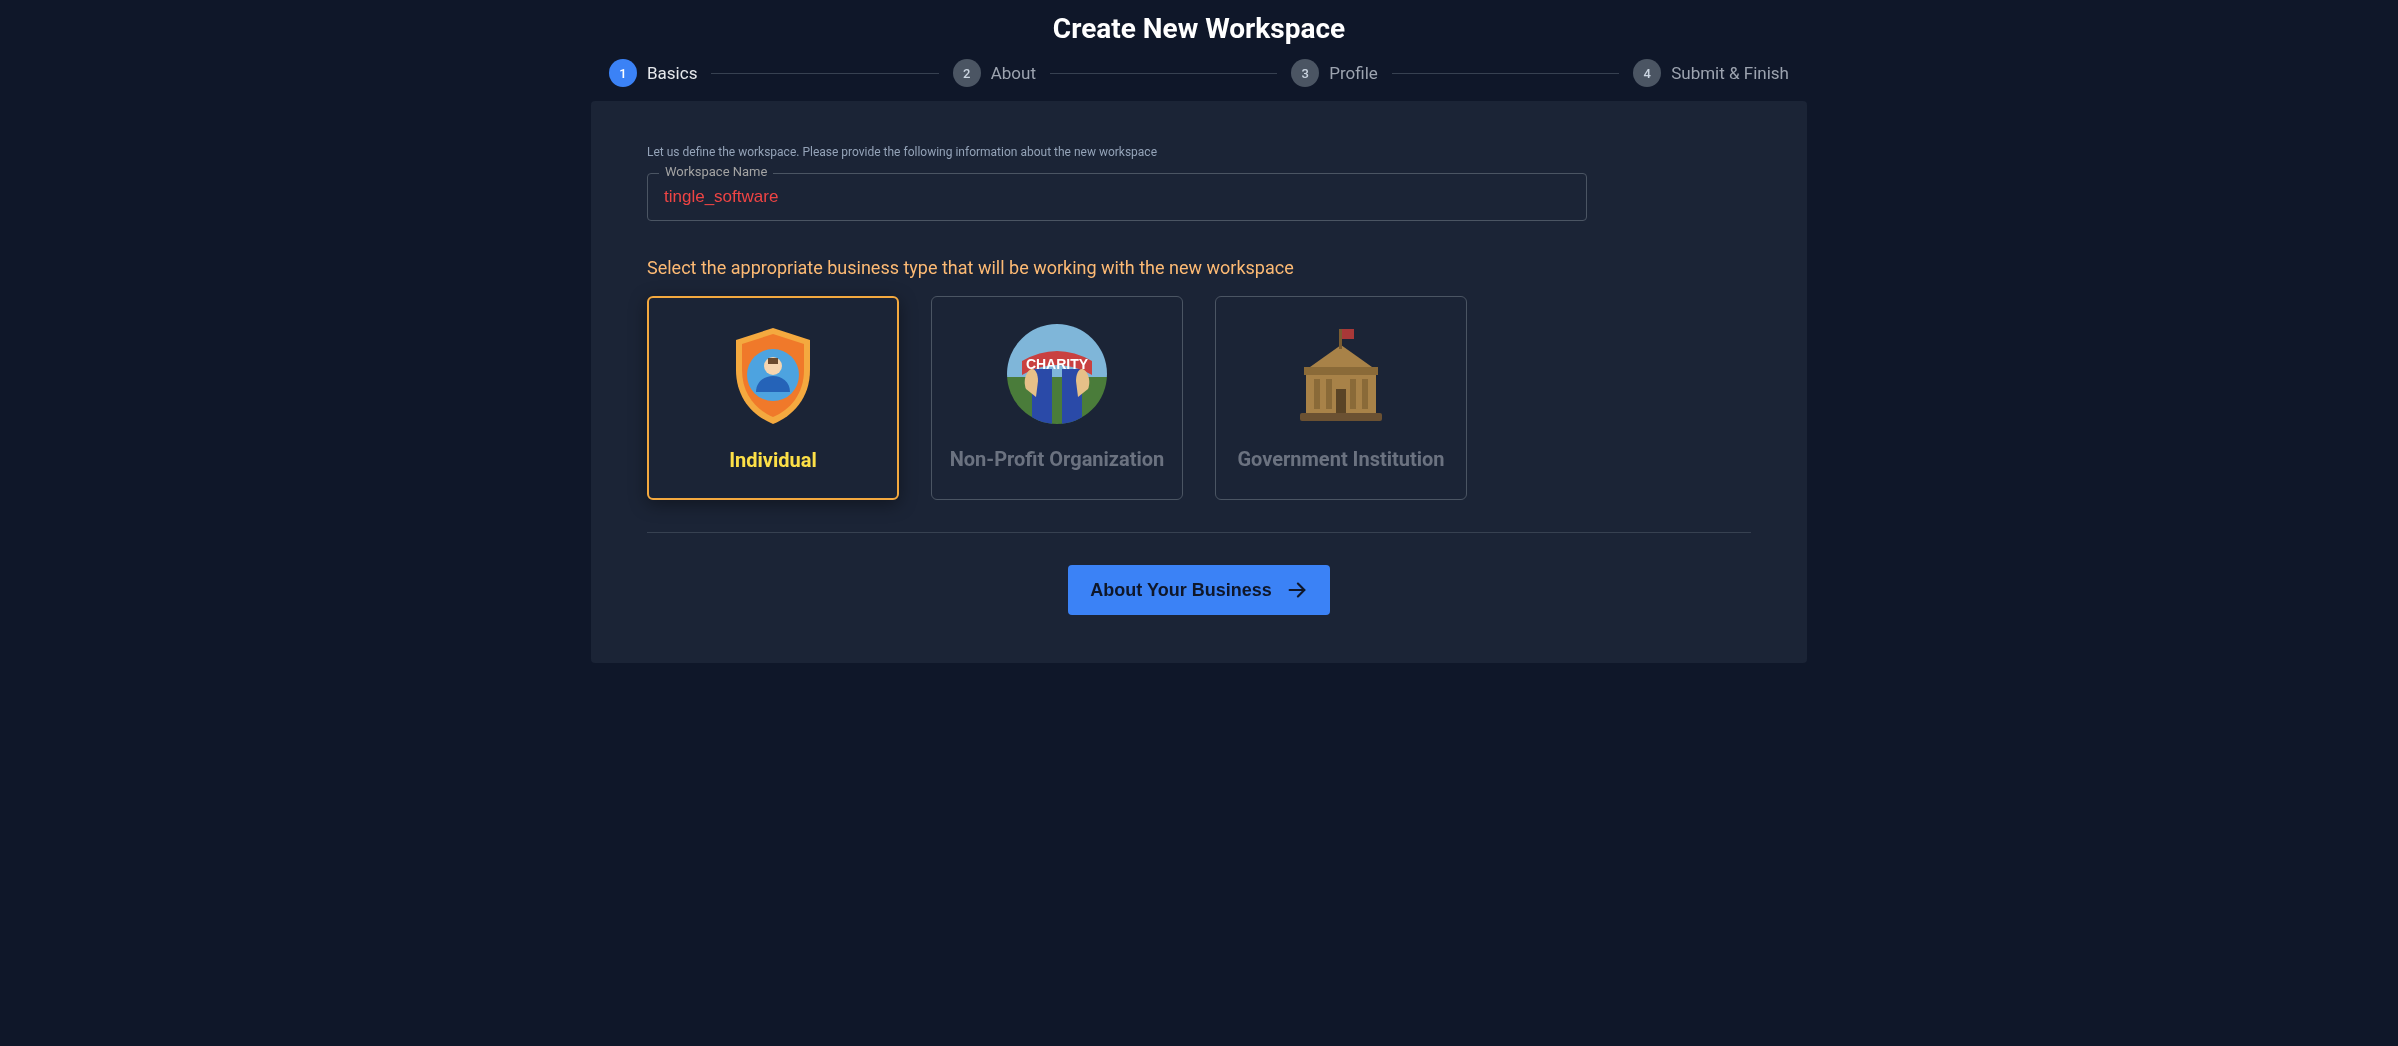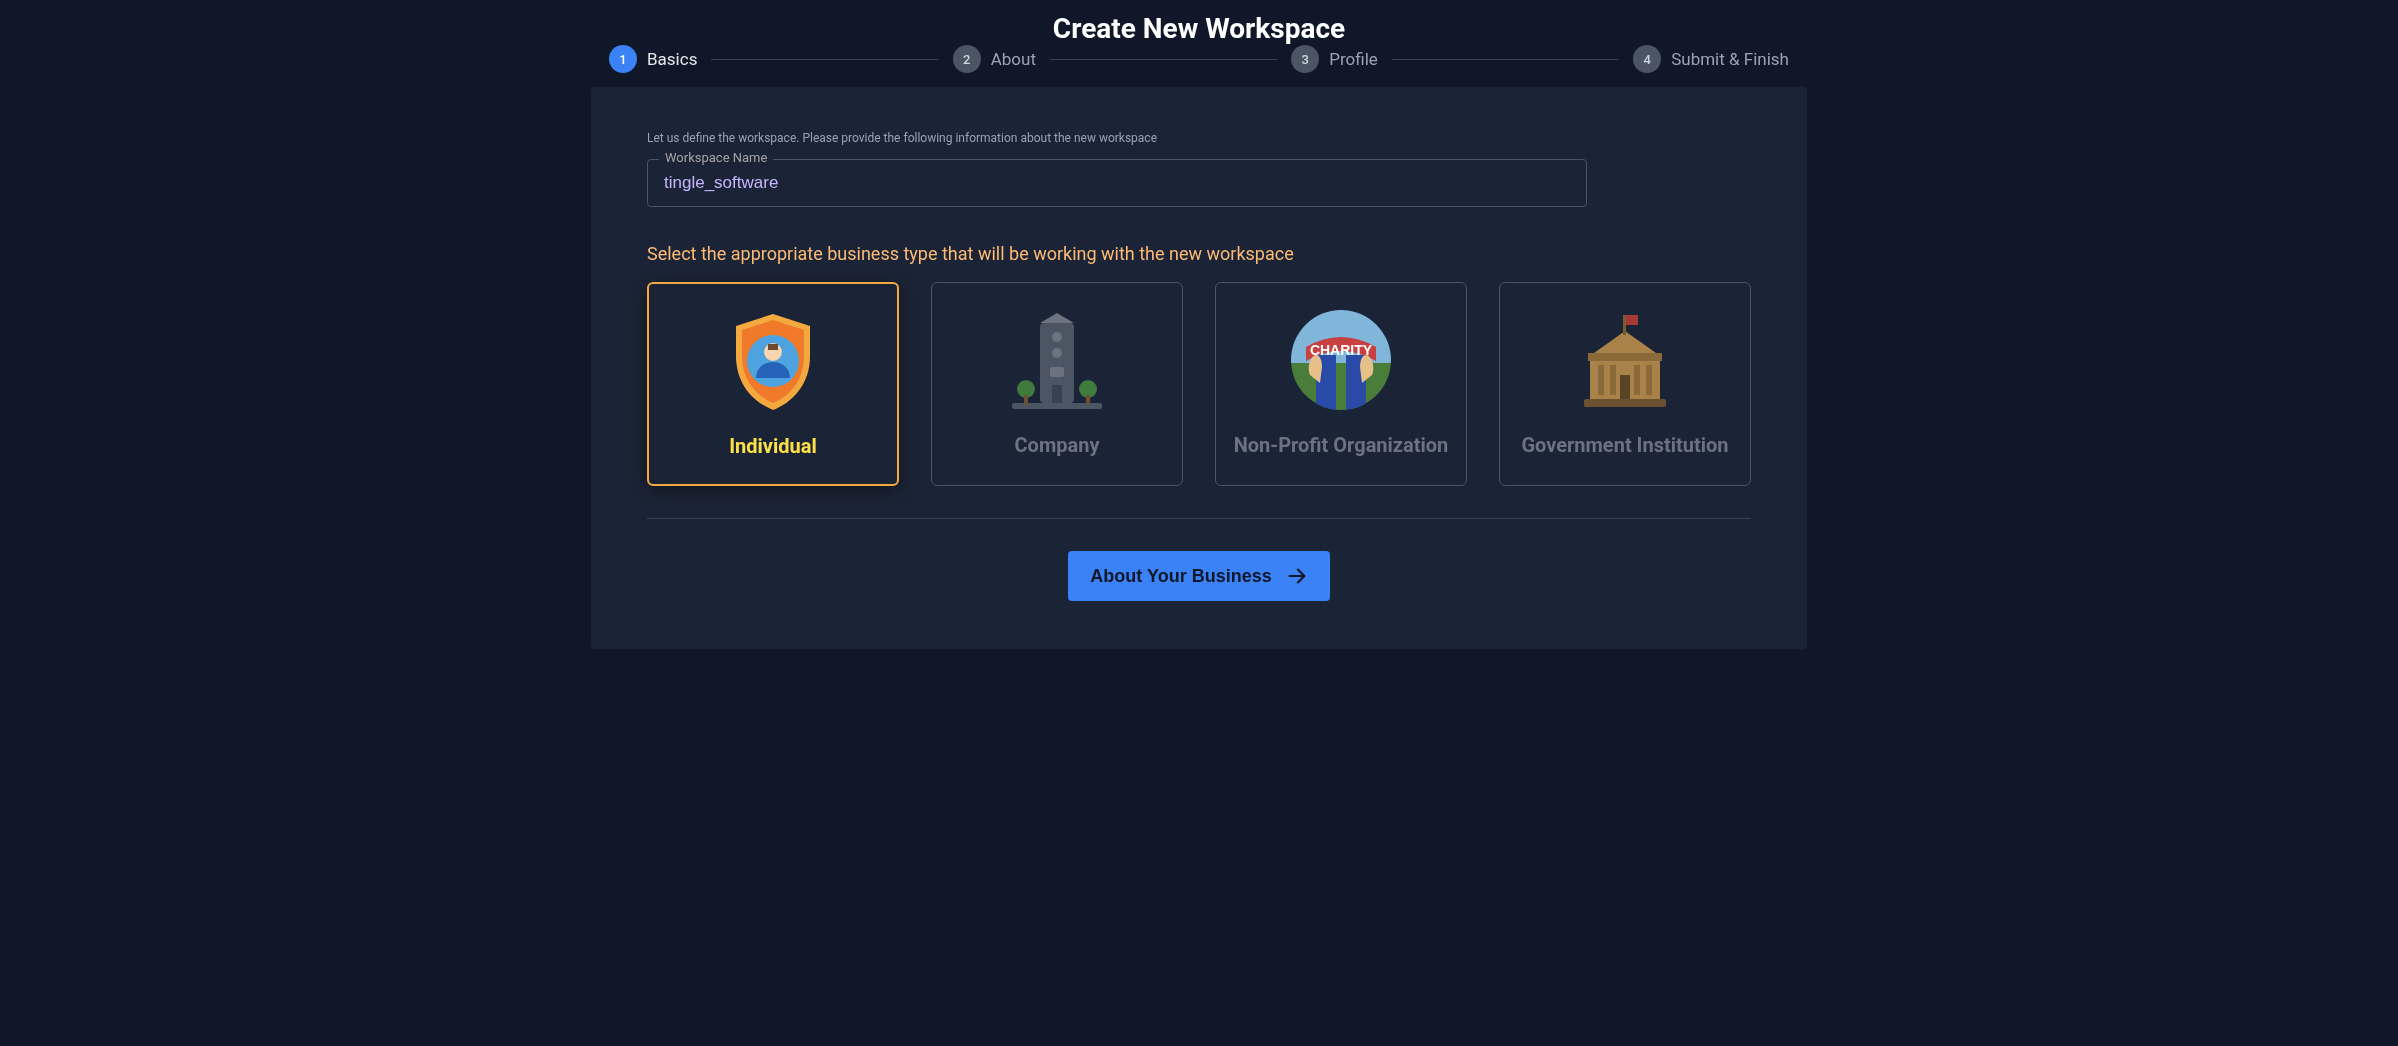--- a/index.html
+++ b/index.html
@@ -8,20 +8,21 @@
     color: #e2e8f0;
     font-family: -apple-system, BlinkMacSystemFont, 'Segoe UI', Roboto, 'Helvetica Neue', sans-serif;
     min-height: 100vh;
     padding-top: 12px;
   }
   .page-title {
     text-align: center;
     font-size: 28px;
     font-weight: 700;
     color: #ffffff;
+    margin-bottom: 14px;
   }
   .stepper {
     display: flex;
     align-items: center;
     max-width: 1200px;
     margin: 0 auto 0 auto;
     padding: 0 10px;
   }
   .step {
     display: flex;
@@ -85,21 +86,21 @@
     color: #a3a3a3;
   }
   .field-input {
     width: 100%;
     height: 48px;
     background: transparent;
     border: 1px solid #4b5563;
     border-radius: 4px;
     padding: 0 16px;
     font-size: 17px;
-    color: #c4b5fd;
+    color: #ef4444;
     outline: none;
   }
   .select-label {
     font-size: 18px;
     color: #fdba74;
     margin-bottom: 18px;
   }
   .cards {
     display: grid;
     grid-template-columns: repeat(4, 1fr);
@@ -206,38 +207,20 @@
           <path d="M55 14 L86 24 V50 C86 74 72 90 55 97 C38 90 24 74 24 50 V24 Z" fill="#f0792a"></path>
           <circle cx="55" cy="55" r="26" fill="#4da3e0"></circle>
           <circle cx="55" cy="46" r="9" fill="#f6d5b0"></circle>
           <rect x="50" y="38" width="10" height="6" fill="#6b4a2e"></rect>
           <path d="M38 72 C38 62 46 56 55 56 C64 56 72 62 72 72 Z" fill="#2563b8"></path>
         </svg>
       </div>
       <div class="card-title">Individual</div>
     </div>
 
-    <div class="card">
-      <div class="icon-box">
-        <svg width="110" height="110" viewBox="0 0 110 110">
-          <rect x="10" y="98" width="90" height="6" rx="2" fill="#4b5563"></rect>
-          <rect x="38" y="18" width="34" height="80" rx="4" fill="#4b5563"></rect>
-          <path d="M38 18 L55 8 L72 18 Z" fill="#6b7280"></path>
-          <circle cx="55" cy="32" r="5" fill="#6b7280"></circle>
-          <circle cx="55" cy="48" r="5" fill="#6b7280"></circle>
-          <rect x="48" y="62" width="14" height="10" rx="2" fill="#6b7280"></rect>
-          <rect x="50" y="80" width="10" height="18" fill="#374151"></rect>
-          <circle cx="24" cy="84" r="9" fill="#3f7a3f"></circle>
-          <rect x="22" y="90" width="4" height="10" fill="#6b5132"></rect>
-          <circle cx="86" cy="84" r="9" fill="#3f7a3f"></circle>
-          <rect x="84" y="90" width="4" height="10" fill="#6b5132"></rect>
-        </svg>
-      </div>
-      <div class="card-title">Company</div>
-    </div>
 
     <div class="card">
       <div class="icon-box">
         <svg width="110" height="110" viewBox="0 0 110 110">
           <defs>
               <clipPath id="cc">
                 <circle cx="55" cy="55" r="50"></circle>
               </clipPath>
             </defs>
           <g clip-path="url(#cc)">

